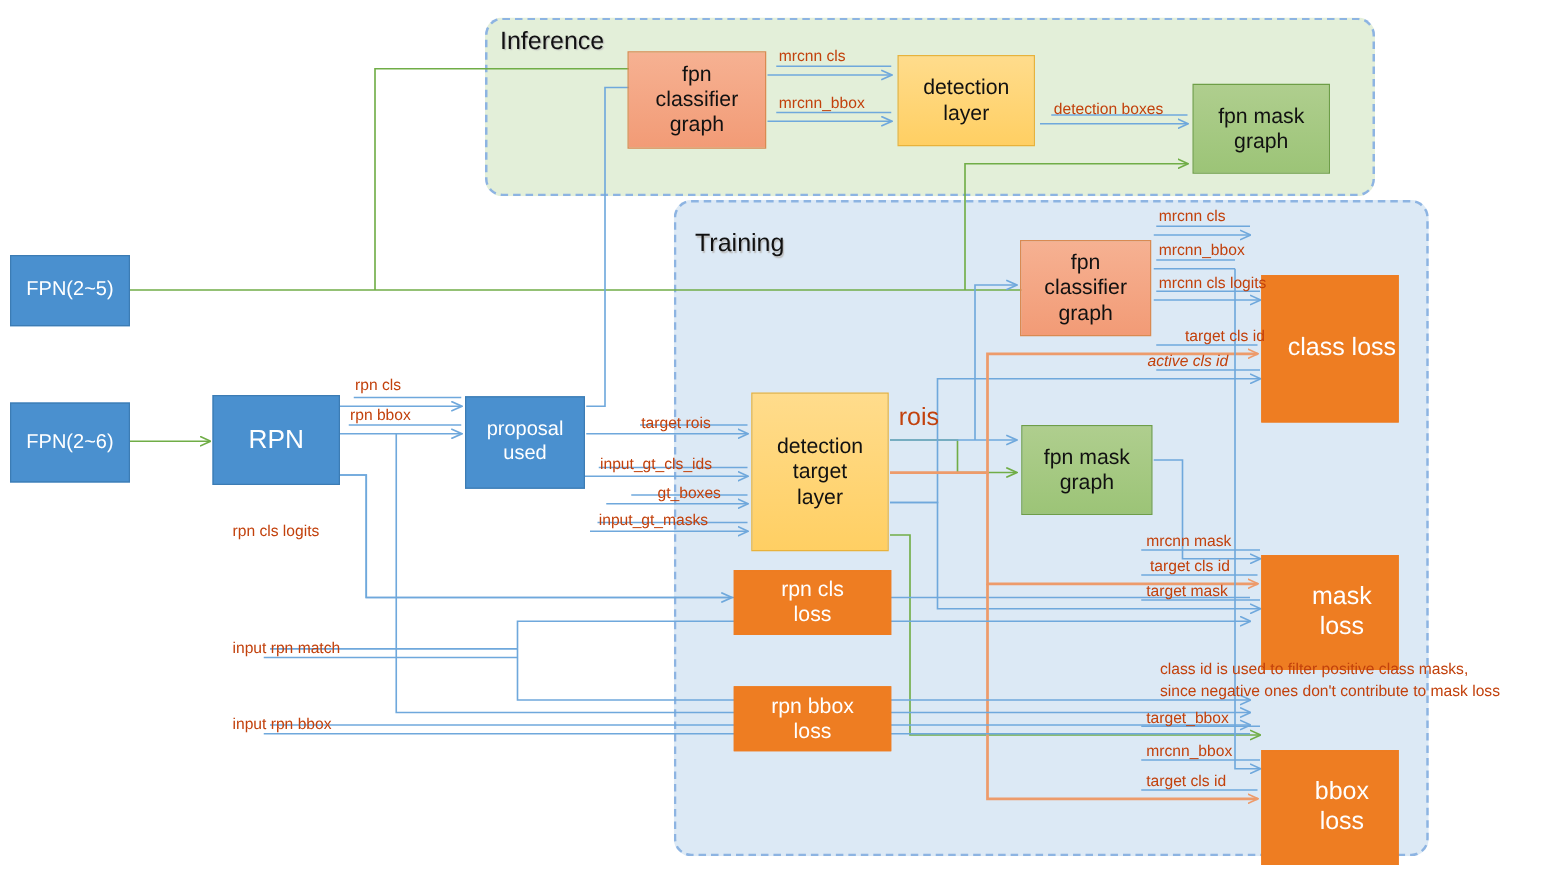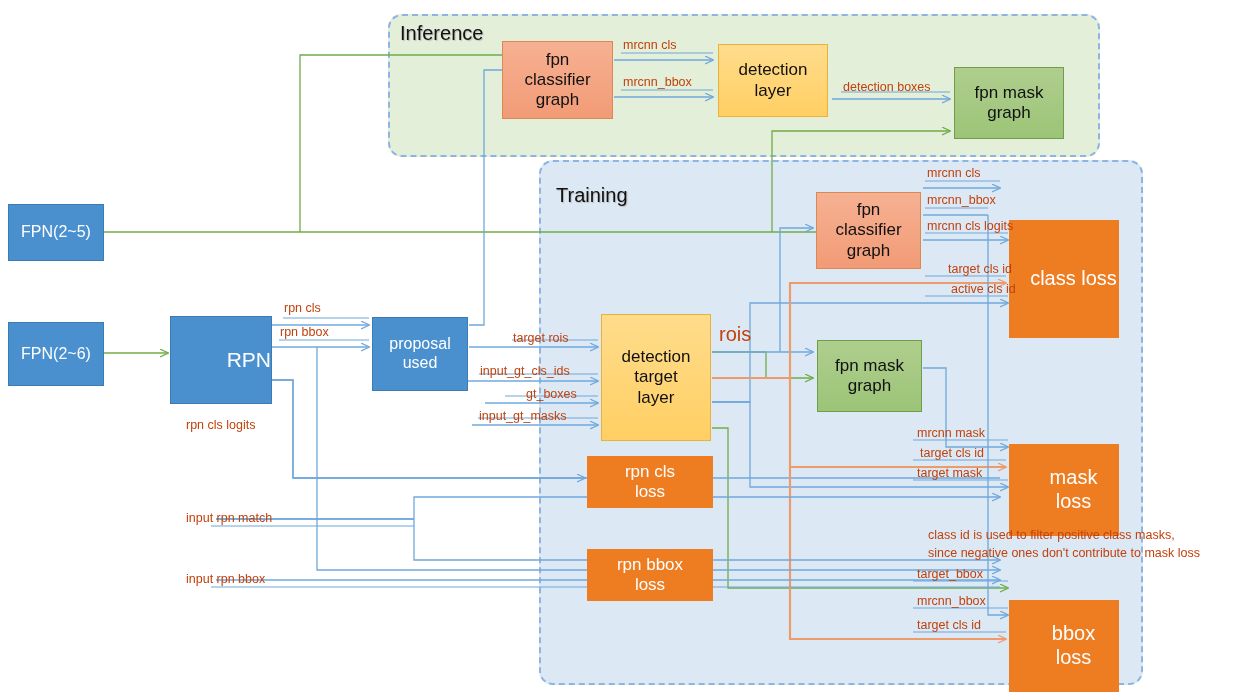--- a/index.html
+++ b/index.html
@@ -144,21 +144,21 @@
   <div class="region-title" style="left:556px;top:184px;">Training</div>
 
   <div class="node n-blue" style="left:8px;top:204px;width:96px;height:57px;">
     <span>FPN(2~5)</span>
   </div>
 
   <div class="node n-blue" style="left:8px;top:322px;width:96px;height:64px;">
     <span>FPN(2~6)</span>
   </div>
 
-  <div class="node n-blue big" style="left:170px;top:316px;width:102px;height:88px;justify-content:flex-end;">
+  <div class="node n-blue big" style="left:170px;top:316px;width:102px;height:72px;">
     <span>RPN</span>
   </div>
 
   <div class="node n-blue" style="left:372px;top:317px;width:96px;height:74px;white-space:pre-line;">
     <span>proposal
 used</span>
   </div>
 
   <div class="node n-salmon" style="left:502px;top:41px;width:111px;height:78px;white-space:pre-line;">
     <span>fpn
@@ -231,21 +231,21 @@
   <div class="lbl" style="left:480px;top:364px;">input_gt_cls_ids</div>
   <div class="lbl" style="left:526px;top:387px;">gt_boxes</div>
   <div class="lbl" style="left:479px;top:409px;">input_gt_masks</div>
 
   <div class="lbl big" style="left:719px;top:323px;">rois</div>
 
   <div class="lbl" style="left:927px;top:166px;">mrcnn cls</div>
   <div class="lbl" style="left:927px;top:193px;">mrcnn_bbox</div>
   <div class="lbl" style="left:927px;top:219px;">mrcnn cls logits</div>
   <div class="lbl" style="left:948px;top:262px;">target cls id</div>
-  <div class="lbl" style="left:951px;top:282px;">active cls id</div>
+  <div class="lbl" style="left:918px;top:282px;font-style:italic;">active cls id</div>
 
   <div class="lbl" style="left:917px;top:426px;">mrcnn mask</div>
   <div class="lbl" style="left:920px;top:446px;">target cls id</div>
   <div class="lbl" style="left:917px;top:466px;">target mask</div>
 
   <div class="lbl note" style="left:928px;top:526px;">class id is used to filter positive class masks,
 since negative ones don't contribute to mask loss</div>
 
   <div class="lbl" style="left:917px;top:567px;">target_bbox</div>
   <div class="lbl" style="left:917px;top:594px;">mrcnn_bbox</div>

